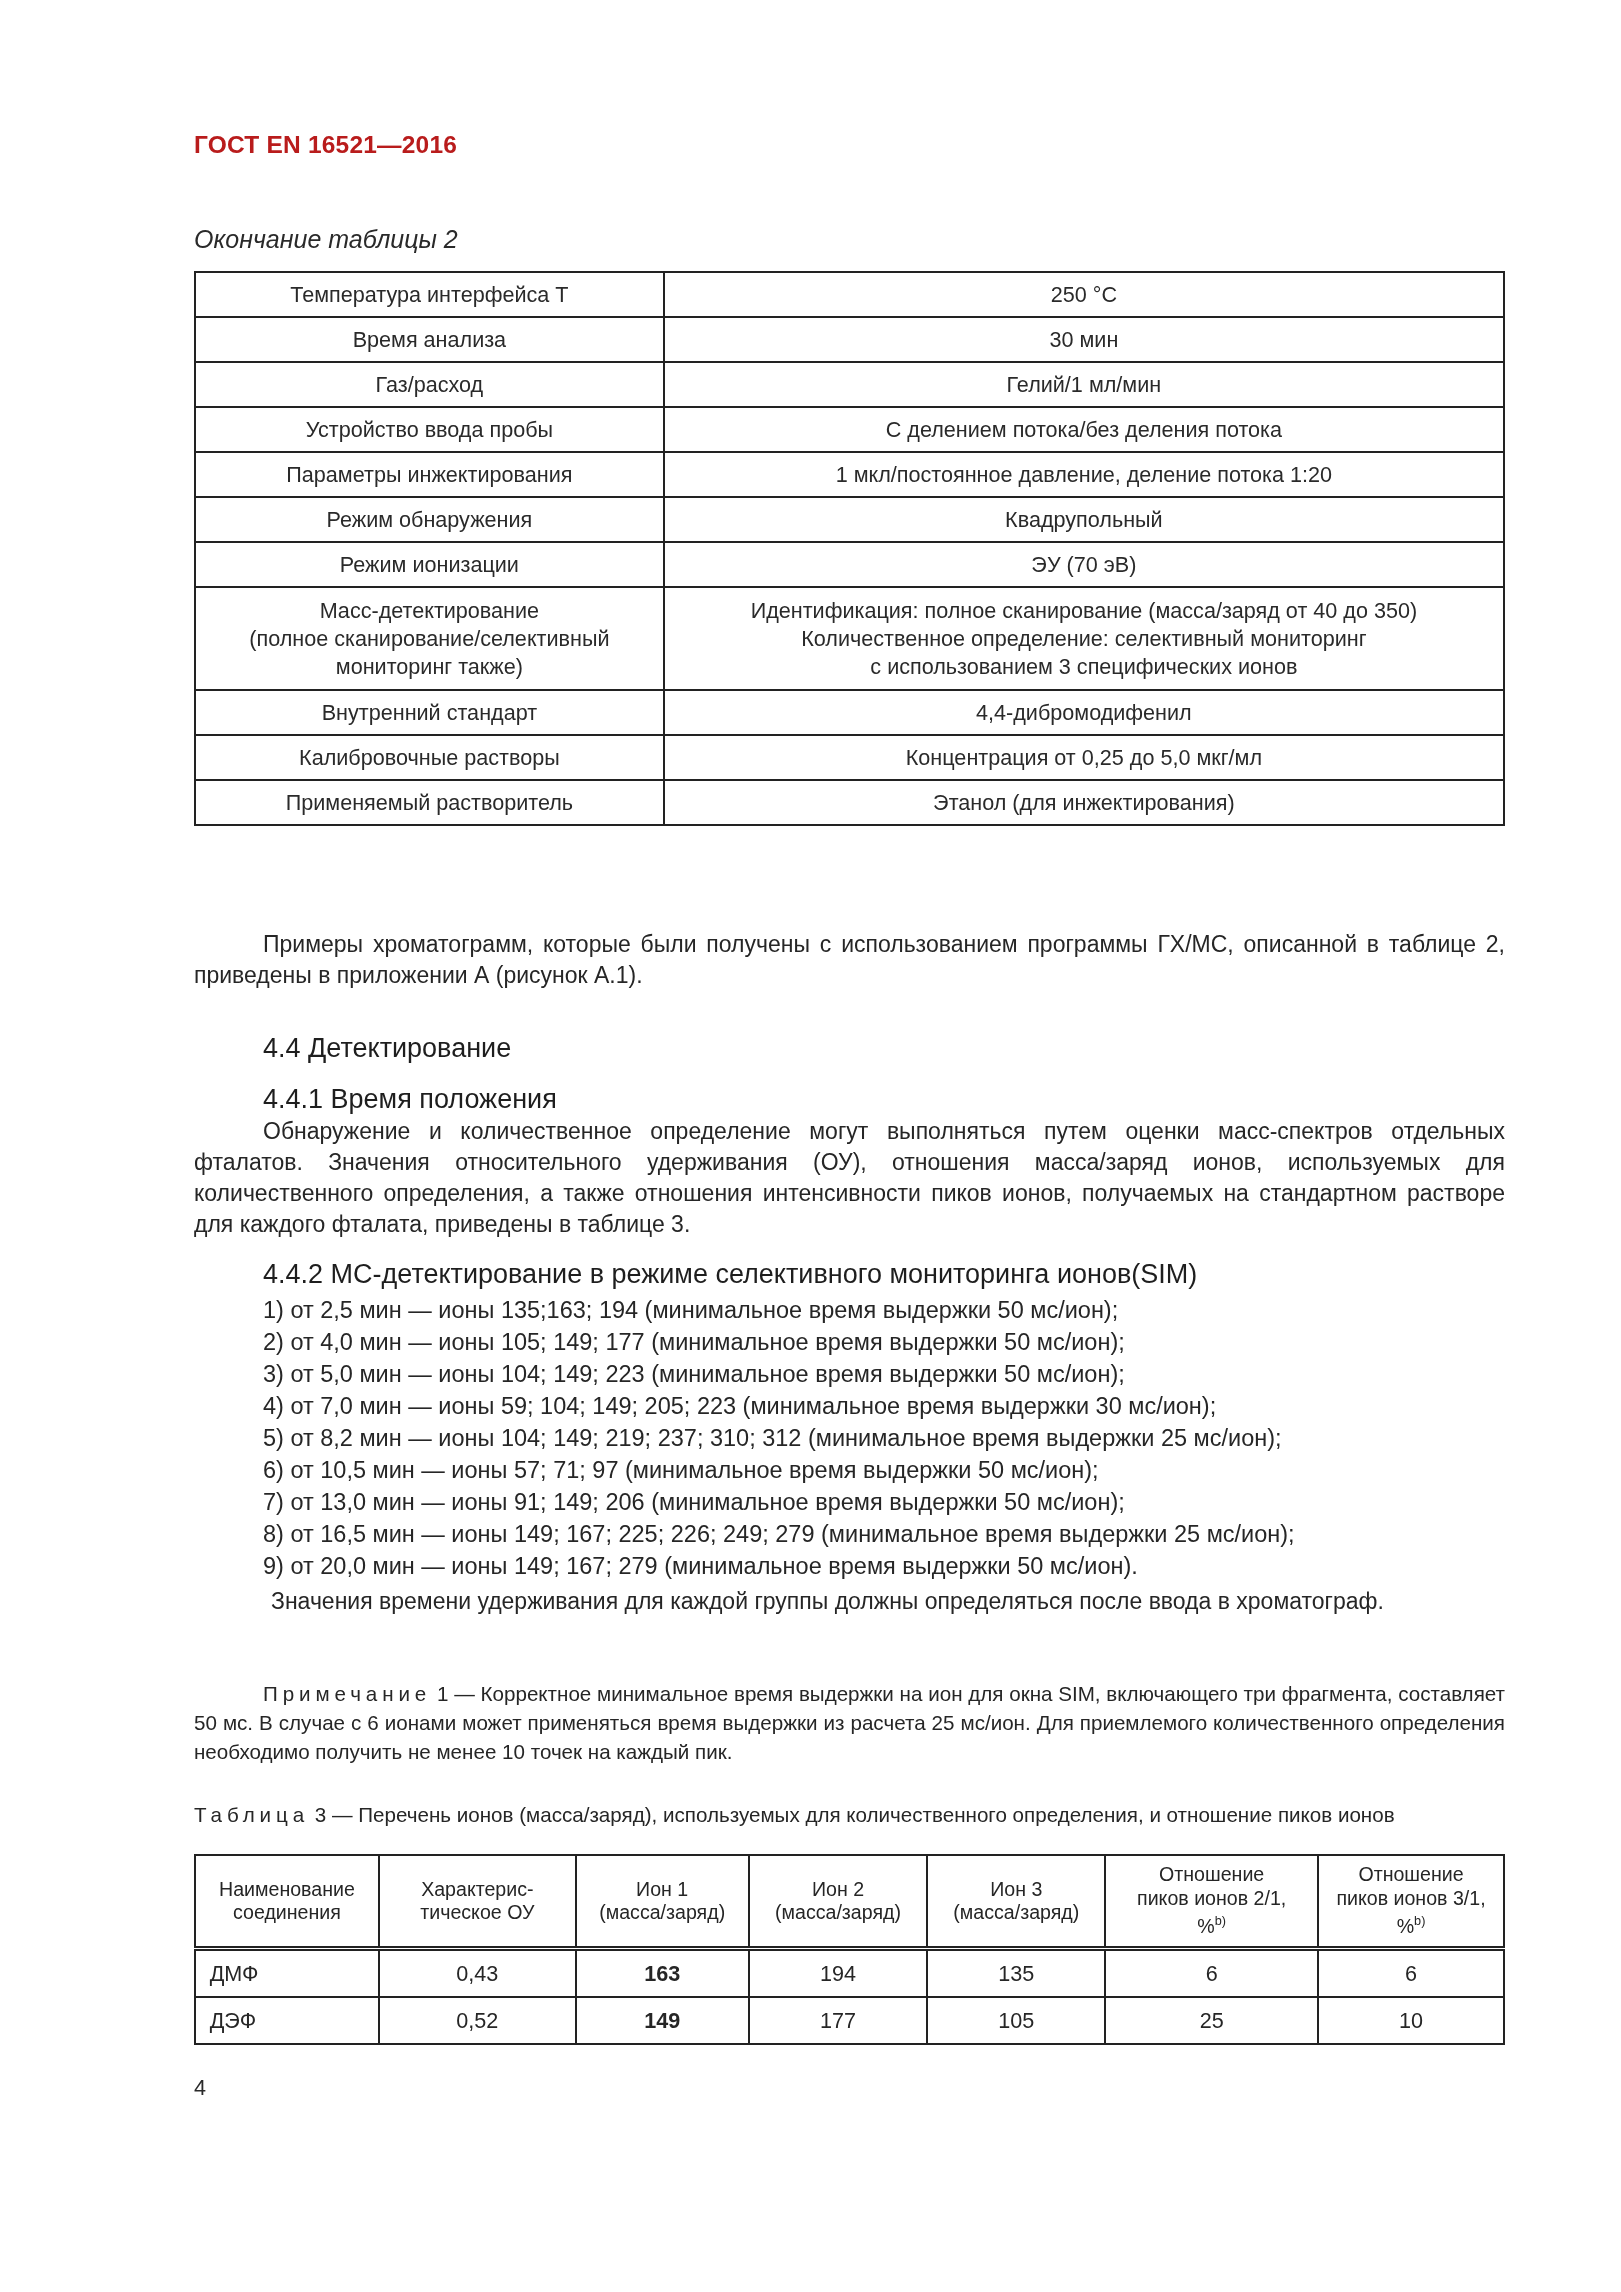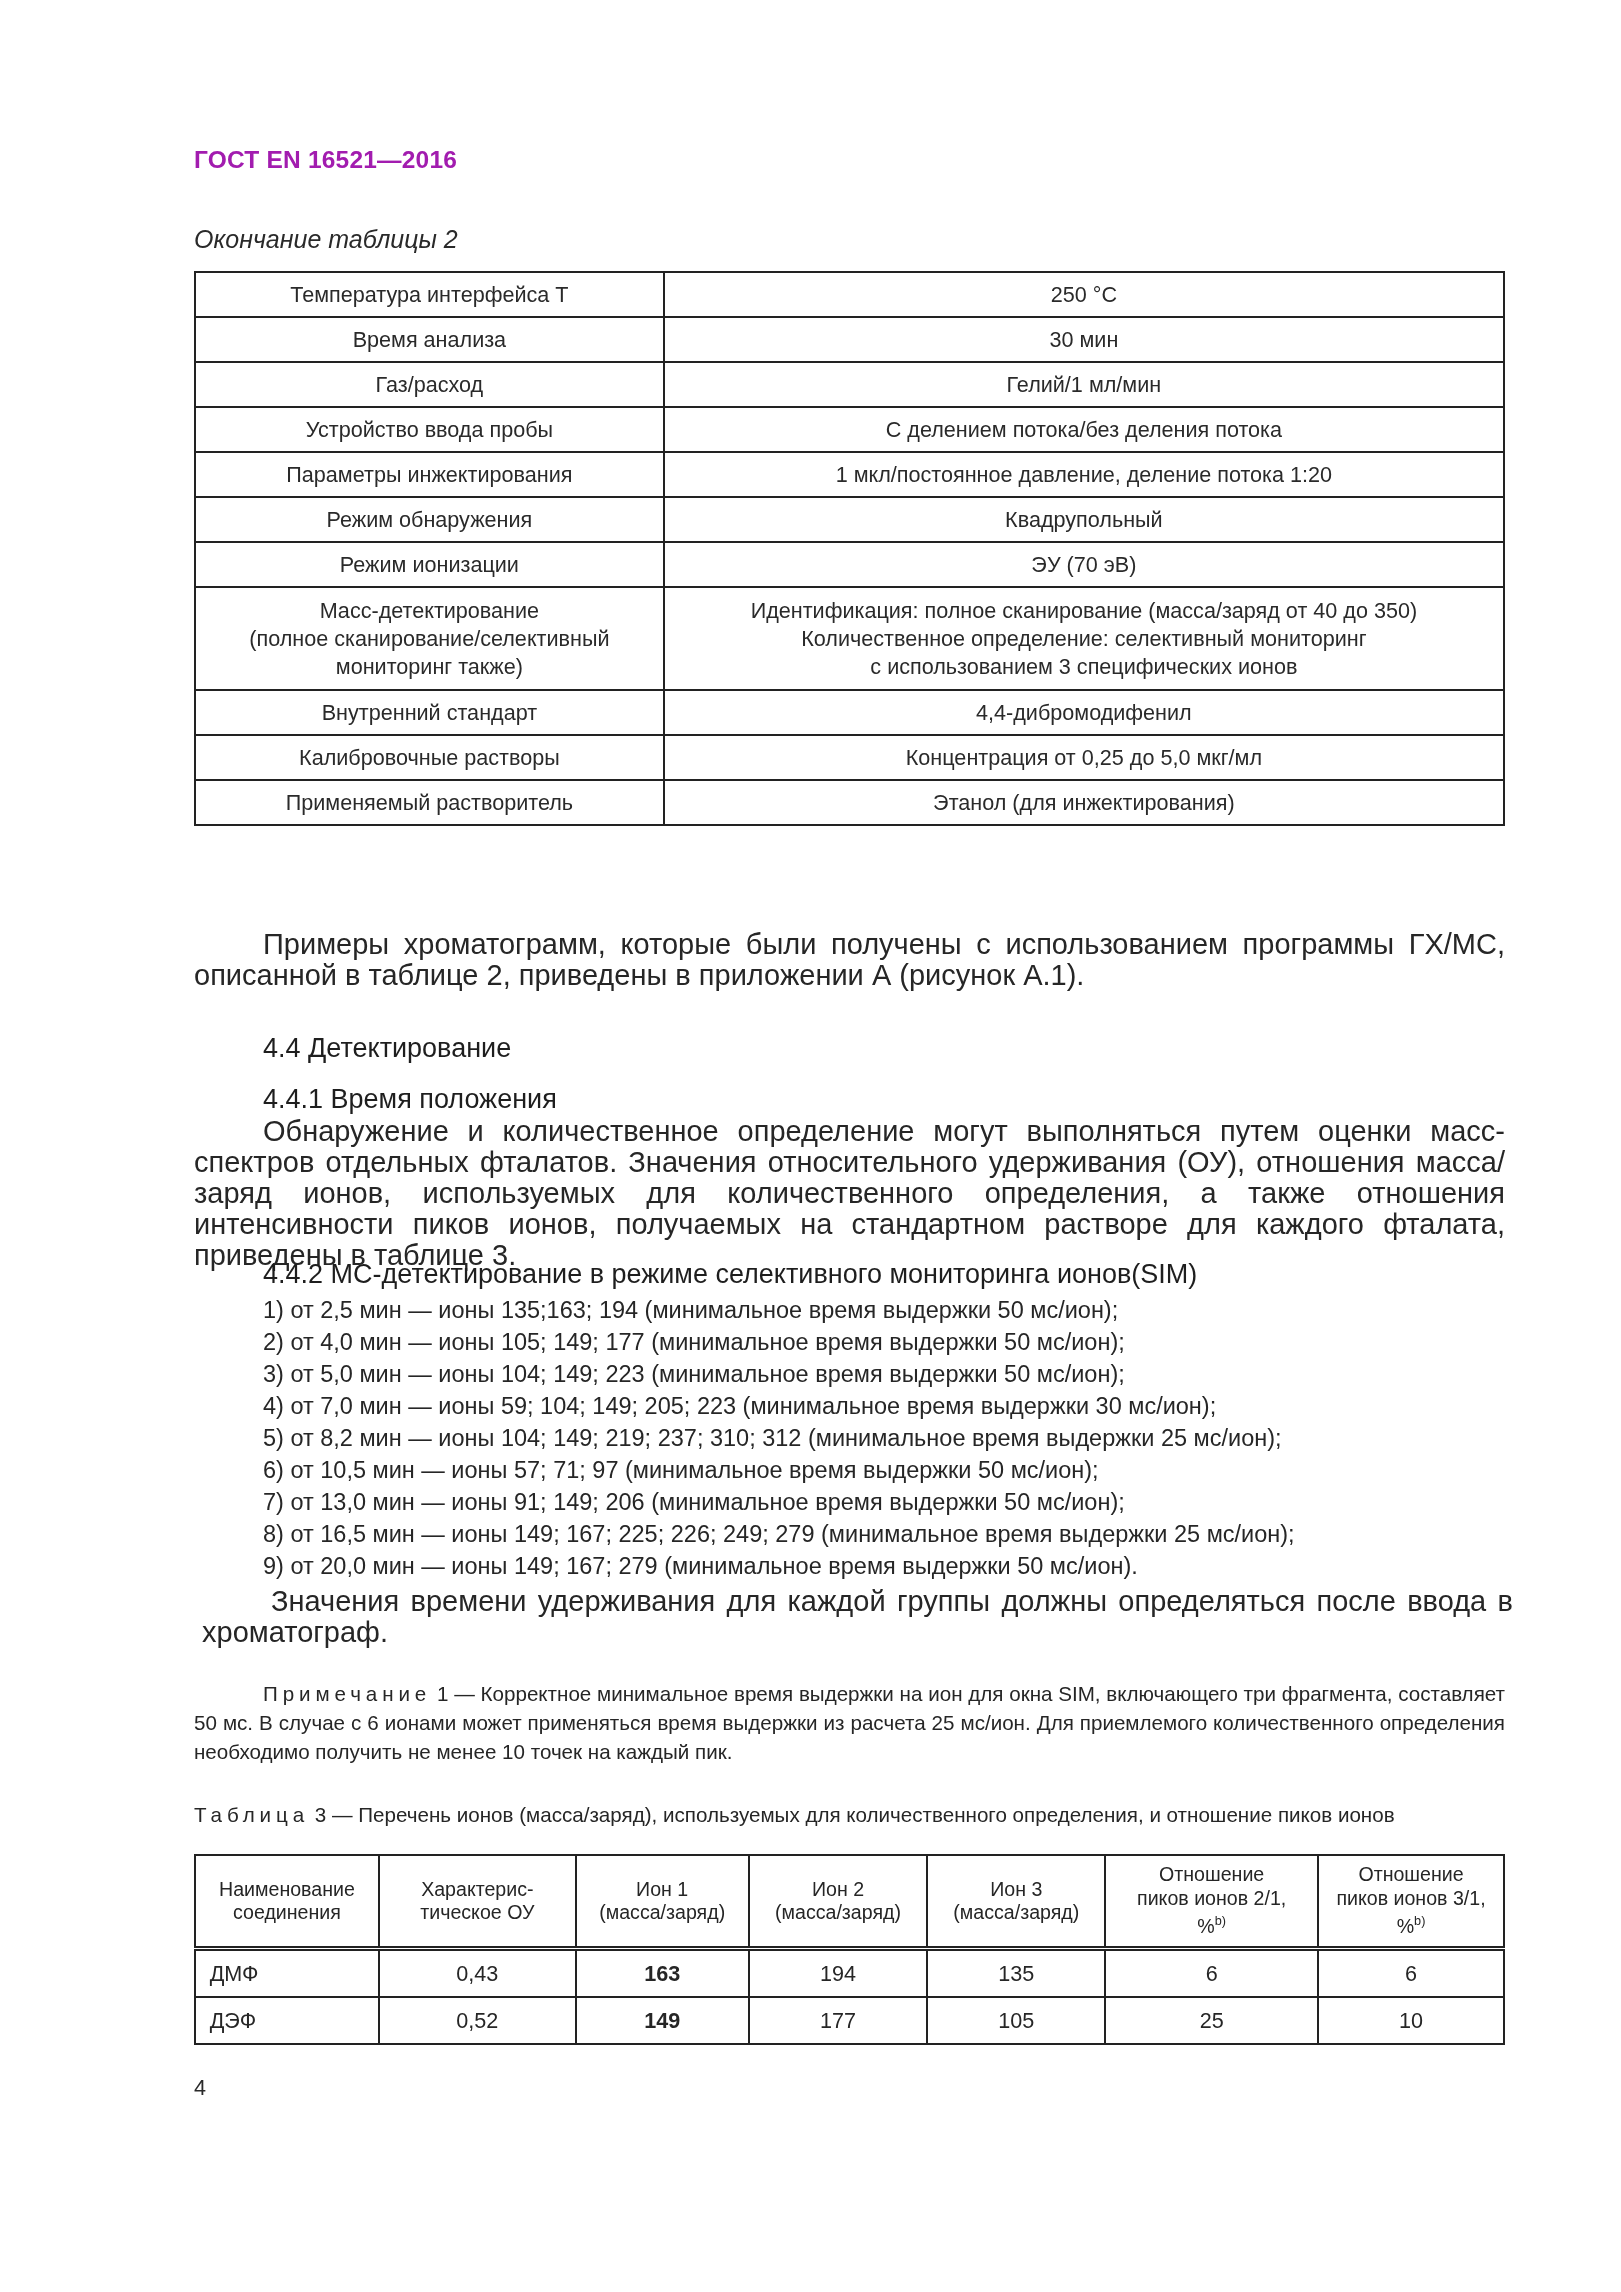--- a/index.html
+++ b/index.html
@@ -2,43 +2,43 @@
 <html><head>
 <meta charset="utf-8">
 <style>
   html, body { margin: 0; padding: 0; background: #ffffff; }
   body {
     width: 1621px; height: 2293px; position: relative; overflow: hidden;
     font-family: "Liberation Sans", "DejaVu Sans", sans-serif;
     color: #222222;
   }
   .page-header {
-    position: absolute; left: 194px; top: 146px;
-    font-size: 24.5px; font-weight: bold; color: #a21caf; letter-spacing: 0.2px;
+    position: absolute; left: 194px; top: 131px;
+    font-size: 24.5px; font-weight: bold; color: #b91c1c; letter-spacing: 0.2px;
   }
   .table-caption-cont {
     position: absolute; left: 194px; top: 225px;
     font-size: 25px; font-style: italic; color: #2a2a2a;
   }
   table { border-collapse: collapse; }
   .t2 {
     position: absolute; left: 194px; top: 271px; width: 1311px;
     font-size: 21.6px;
   }
   .t2 td {
     border: 2.9px solid #222;
     text-align: center; vertical-align: middle;
     height: 43px; padding: 0 5.9px; line-height: 28px; color: #2a2a2a;
   }
   .t2 td.c1 { width: 455px; }
   .t2 tr.tall td { height: 101px; }
 
   .para {
     position: absolute; left: 194px; width: 1311px;
-    font-size: 29px; line-height: 31px; text-align: justify; color: #262626;
+    font-size: 23px; line-height: 31px; text-align: justify; color: #262626;
   }
   .indent { text-indent: 69px; }
   .heading {
     position: absolute; left: 263px;
     font-size: 27px; font-weight: normal; color: #1e1e1e; line-height: 31px;
   }
   .list {
     position: absolute; left: 263px; top: 1294px; width: 1243px;
     font-size: 23.5px; line-height: 32px; color: #262626;
     margin: 0; padding: 0; list-style: none;

